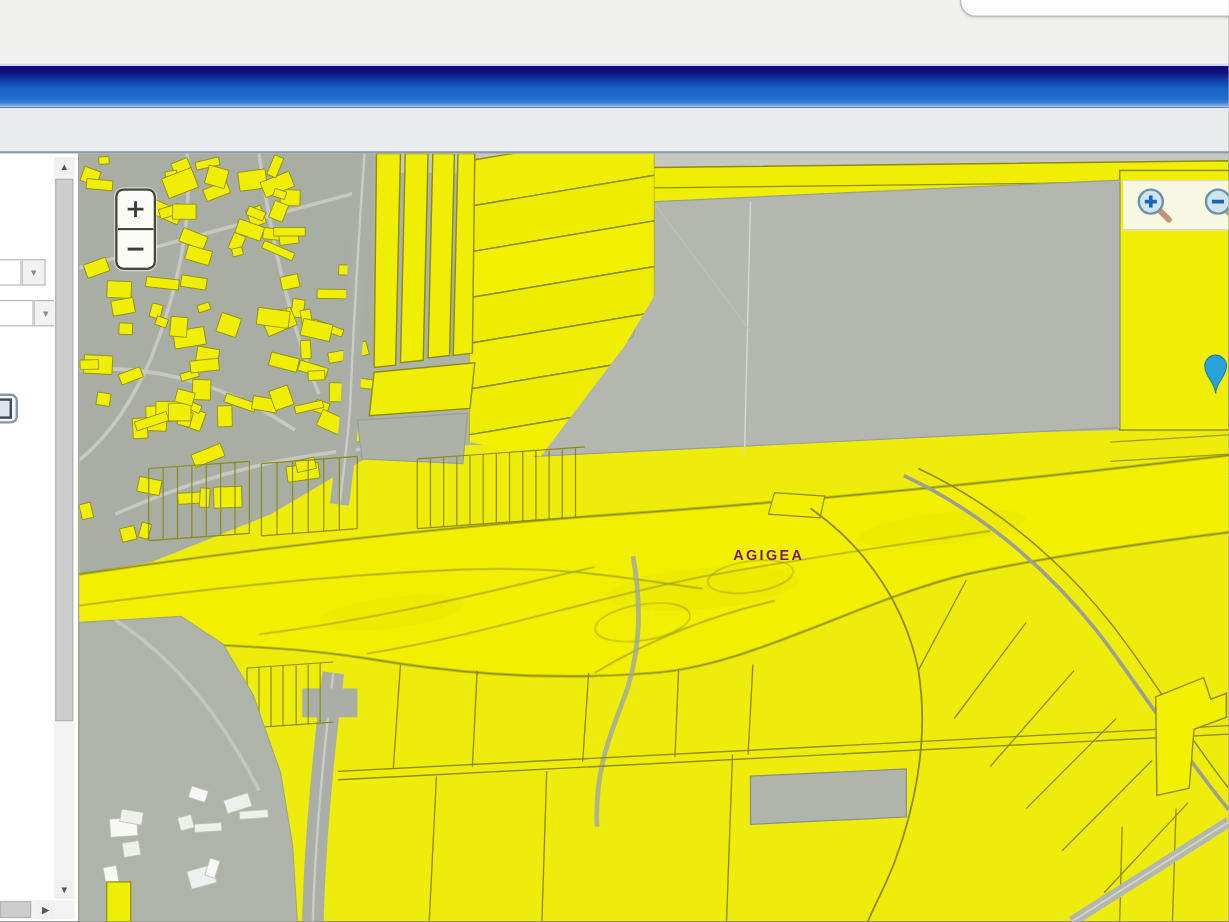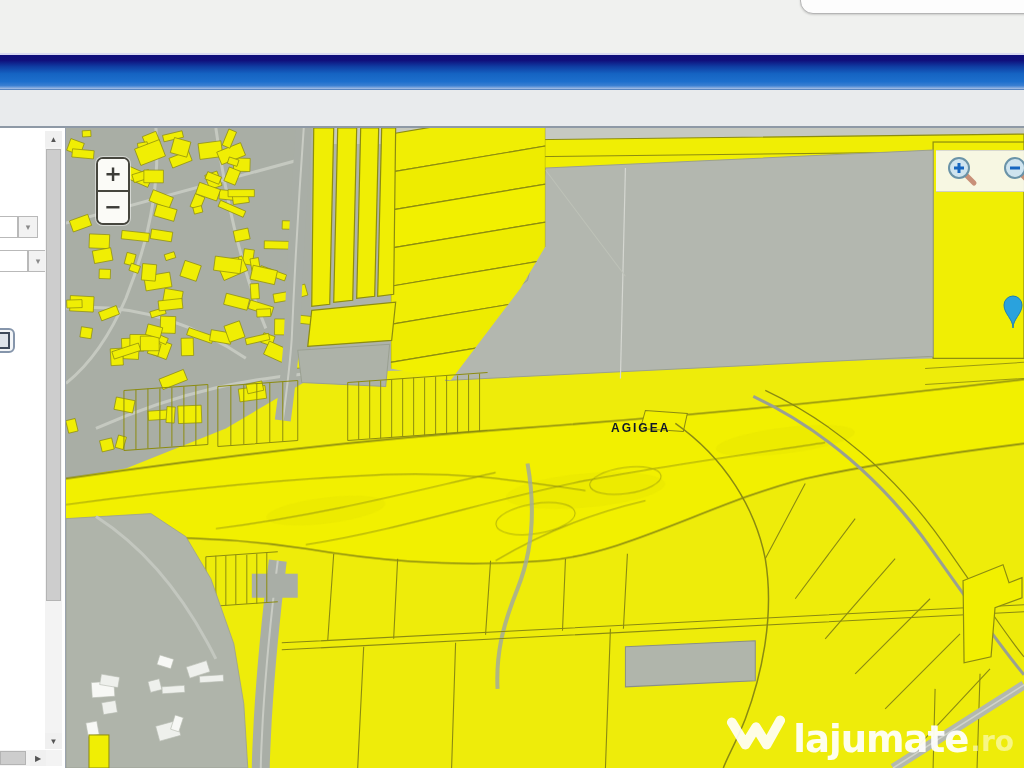--- a/index.html
+++ b/index.html
@@ -49,22 +49,22 @@
     display:flex;flex-direction:column;box-shadow:0 0 0 1px rgba(255,255,255,.5);}
   .zoom-ctrl button{flex:1;border:none;background:#fbfbf7;font:bold 21px "DejaVu Sans",sans-serif;
     color:#3c3c38;cursor:pointer;padding:0;line-height:1;}
   .zoom-ctrl button:first-child{border-bottom:2px solid #46463e;}
 
   .map-toolbar{position:absolute;right:-24px;top:22px;width:112px;height:40px;
     background:rgba(247,247,243,.93);border-top:1px solid #d8d8d0;border-bottom:1px solid #cfcfc5;}
   .mag{position:absolute;top:4px;width:32px;height:32px;cursor:pointer;}
   .mag.in{left:10px;} .mag.out{left:66px;}
 
-  .place-label{position:absolute;left:545px;top:293px;font:bold 12px "Liberation Sans",sans-serif;
-    letter-spacing:2px;color:#0f172a;text-shadow:0 0 2px rgba(240,238,0,.8);}
+  .place-label{position:absolute;left:545px;top:328px;font:bold 12px "Liberation Sans",sans-serif;
+    letter-spacing:2px;color:#701a75;text-shadow:0 0 2px rgba(240,238,0,.8);}
 
   .map-pin{position:absolute;left:936px;top:166px;width:22px;height:36px;cursor:pointer;}
 
   .watermark{position:absolute;right:10px;bottom:12px;display:flex;align-items:flex-end;pointer-events:none;}
   .wm-logo{width:62px;height:46px;margin-right:6px;opacity:.95;}
   .wm-brand{font:bold 37px/0.9 "DejaVu Sans",sans-serif;color:#ffffff;opacity:.93;letter-spacing:-1px;}
   .wm-tld{font:bold 28px/1 "DejaVu Sans",sans-serif;color:#ffffff;opacity:.5;margin-left:2px;}
 </style>
 </head>
 <body>
@@ -349,23 +349,16 @@
           <path d="M8,13 L18,13" stroke="#1565c0" stroke-width="3"></path>
         </svg>
       </div>
 
       <div class="place-label">AGIGEA</div>
 
       <svg class="map-pin" viewBox="0 0 22 36">
         <path d="M11,34 C11,25 2,20 2,11 A9,9 0 1 1 20,11 C20,20 11,25 11,34 Z" fill="#2aa2dd" stroke="#1b7fb4" stroke-width="1"></path>
       </svg>
 
-      <div class="watermark">
-        <svg class="wm-logo" viewBox="0 0 64 46">
-          <path d="M7,12 L21,35 L32,17 L43,35 L57,10" stroke="#ffffff" stroke-width="10" fill="none" stroke-linecap="round" stroke-linejoin="round" opacity=".95"></path>
-        </svg>
-        <span class="wm-brand">lajumate</span>
-        <span class="wm-tld">.ro</span>
-      </div>
 
     </div>
   </div>
 </div>
 
 </body></html>

